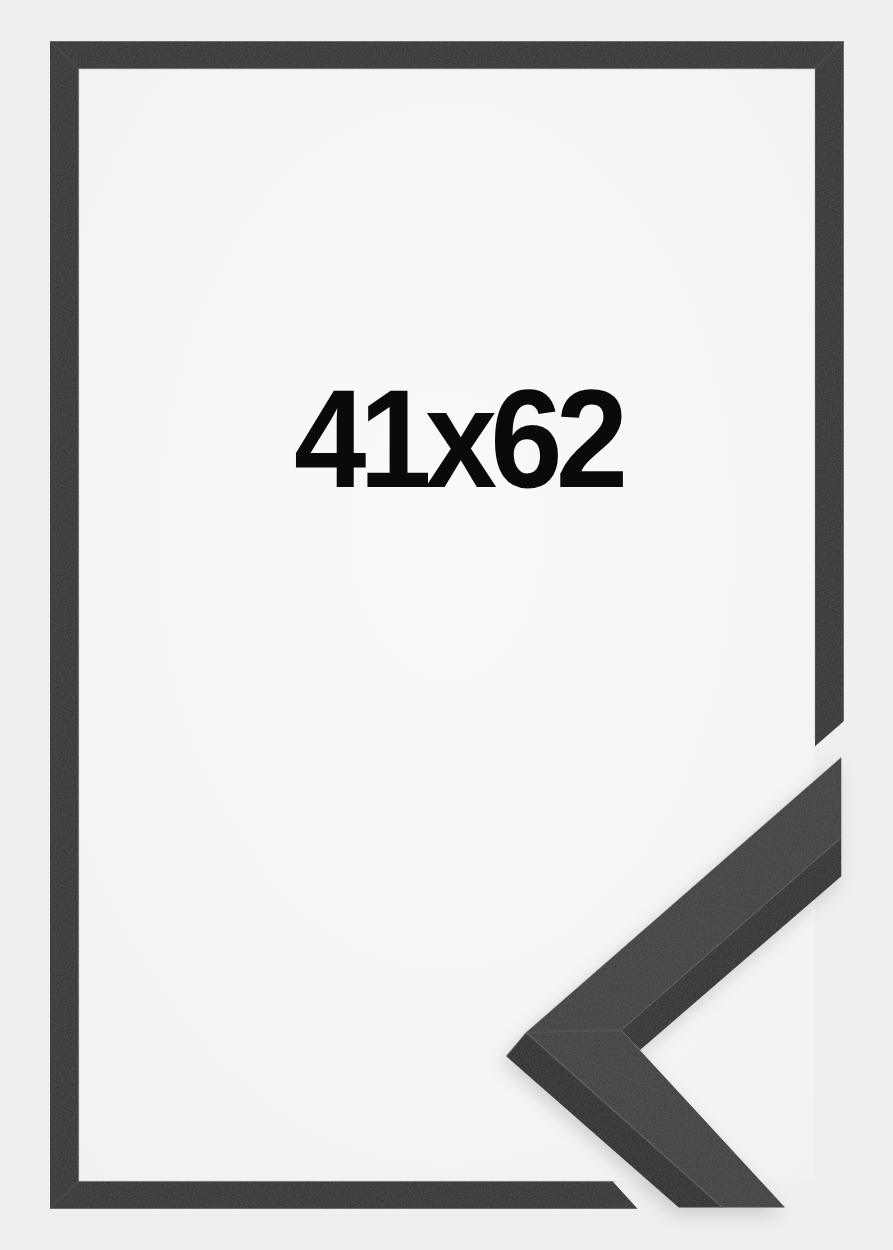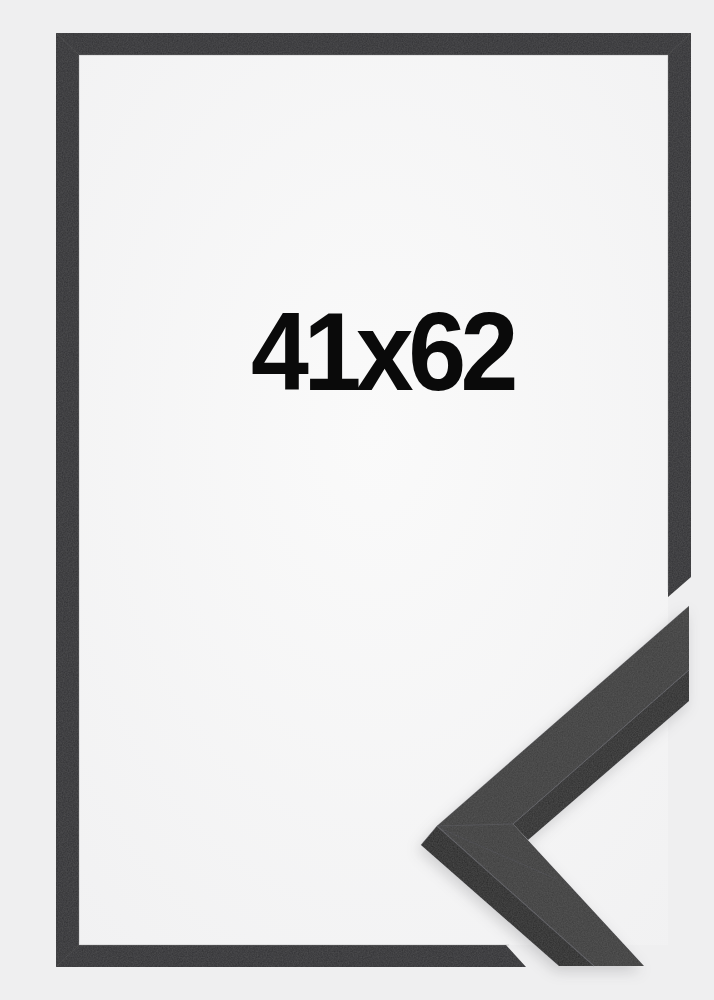--- a/index.html
+++ b/index.html
@@ -2,21 +2,21 @@
 <html><head>
 <meta charset="utf-8">
 <style>
   html, body { margin: 0; padding: 0; }
   body {
     width: 714px; height: 1000px;
     background: #efeff0;
     overflow: hidden;
     font-family: "Liberation Sans", sans-serif;
   }
-  .stage { position: relative; width: 682px; height: 1000px; margin-left: 16px; }
+  .stage { position: relative; width: 682px; height: 1000px; }
   .svg-layer { position: absolute; left: 0; top: 0; width: 714px; height: 1000px; display: block; }
   .size-label {
     position: absolute;
     left: 366px; top: 351px;
     transform: translate(-50%, -50%) scaleX(0.93);
     font-weight: 700;
     font-size: 112px;
     letter-spacing: -6px;
     color: #0a0a0a;
     white-space: nowrap;

